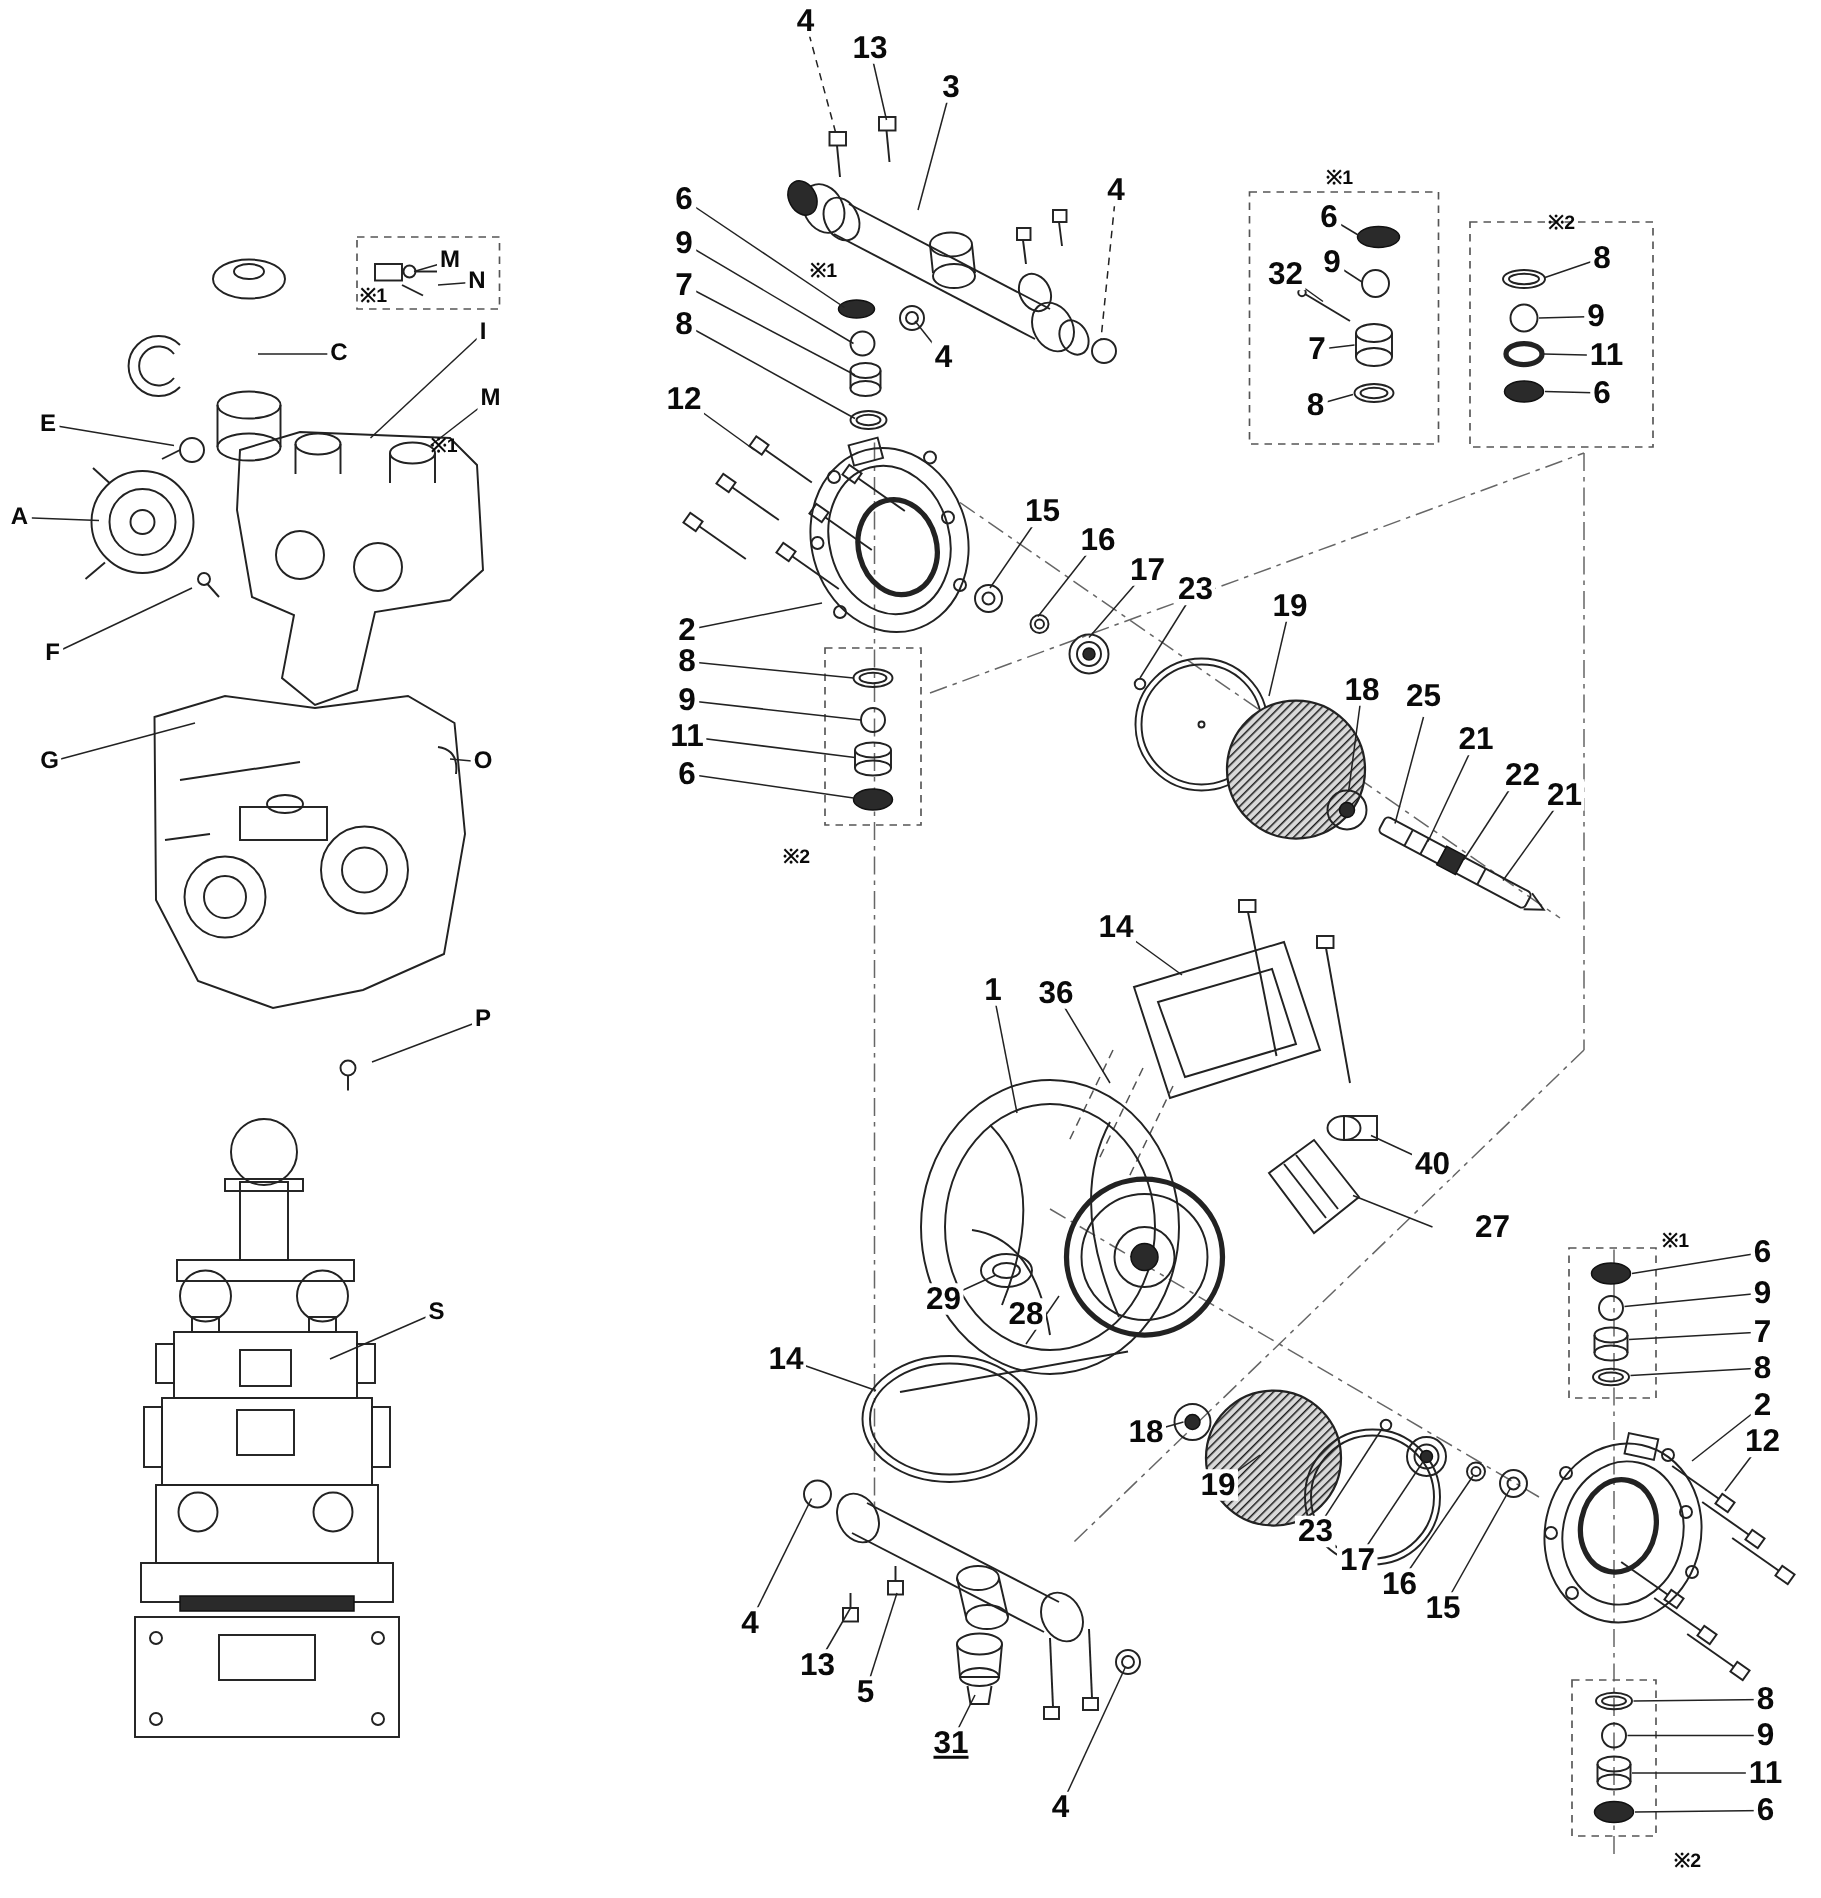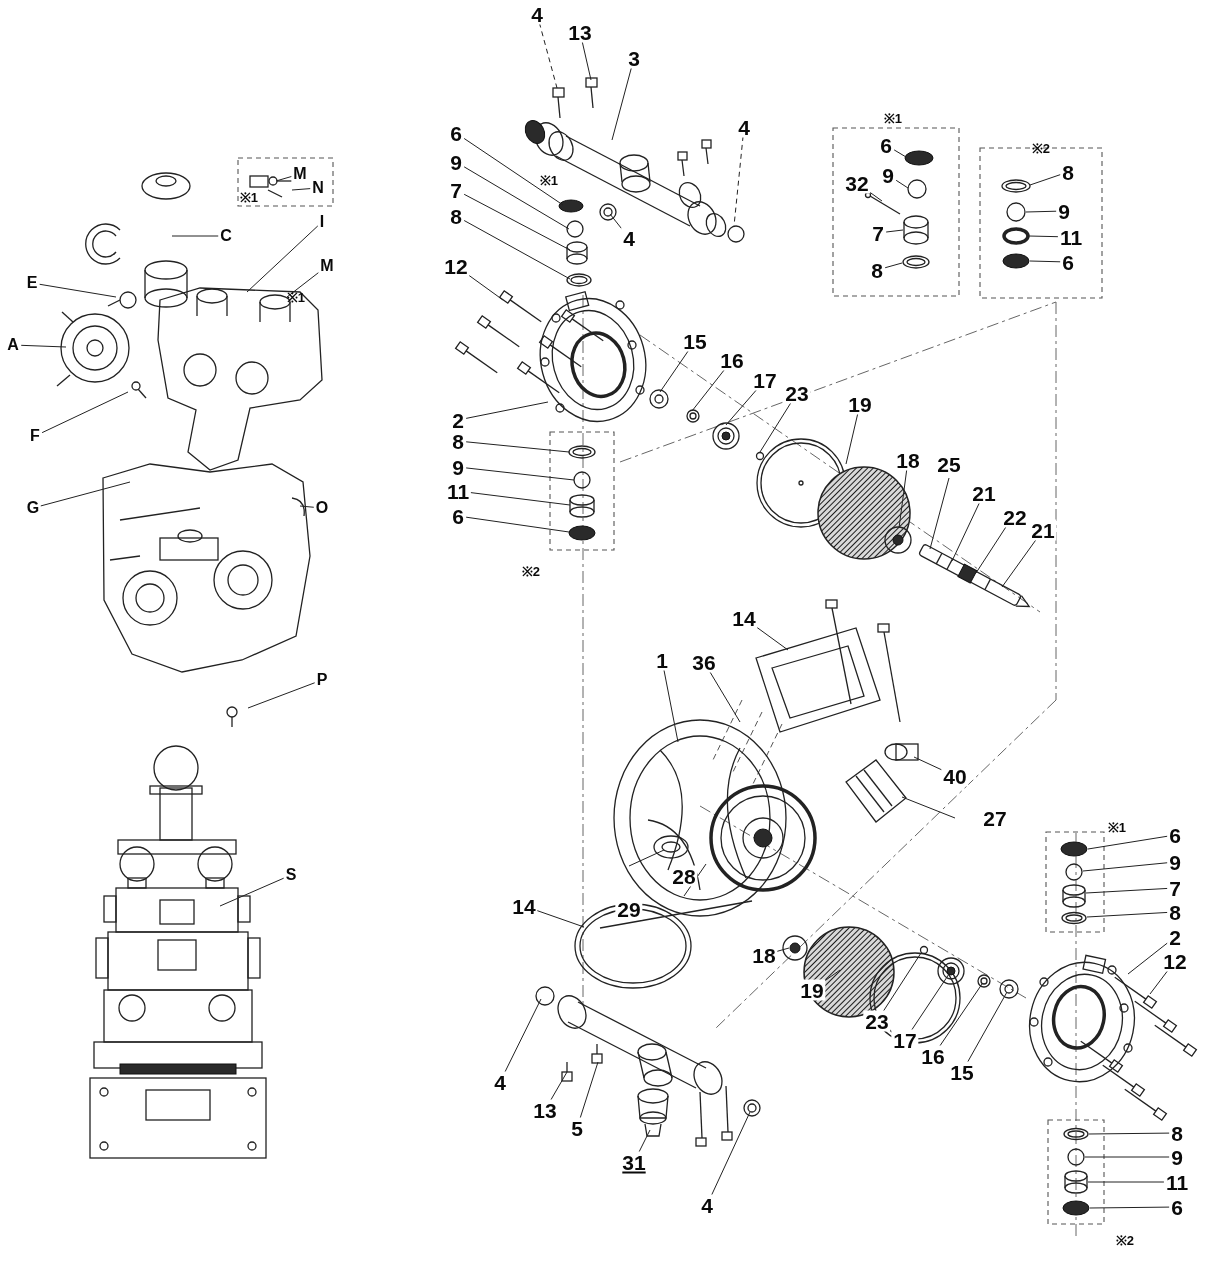--- a/index.html
+++ b/index.html
@@ -488,21 +488,21 @@
       <div class="callout num" style="left: 908px; top: 460px;">18</div>
       <div class="callout num" style="left: 949px; top: 464px;">25</div>
       <div class="callout num" style="left: 984px; top: 493px;">21</div>
       <div class="callout num" style="left: 1015px; top: 517px;">22</div>
       <div class="callout num" style="left: 1043px; top: 530px;">21</div>
       <div class="callout num" style="left: 744px; top: 618px;">14</div>
       <div class="callout num" style="left: 662px; top: 660px;">1</div>
       <div class="callout num" style="left: 704px; top: 662px;">36</div>
       <div class="callout num" style="left: 955px; top: 776px;">40</div>
       <div class="callout num" style="left: 955px; top: 818px; margin-left: 40px;">27</div>
-      <div class="callout num" style="left: 629px; top: 866px; margin-top: 43px;">29</div>
+      <div class="callout num" style="left: 629px; top: 866px;">29</div>
       <div class="callout num" style="left: 684px; top: 876px;">28</div>
       <div class="callout num" style="left: 524px; top: 906px;">14</div>
       <div class="callout num" style="left: 764px; top: 955px;">18</div>
       <div class="callout num" style="left: 812px; top: 990px;">19</div>
       <div class="callout num" style="left: 877px; top: 1021px;">23</div>
       <div class="callout num" style="left: 905px; top: 1040px;">17</div>
       <div class="callout num" style="left: 933px; top: 1056px;">16</div>
       <div class="callout num" style="left: 962px; top: 1072px;">15</div>
       <div class="callout num" style="left: 500px; top: 1082px;">4</div>
       <div class="callout num" style="left: 545px; top: 1110px;">13</div>

